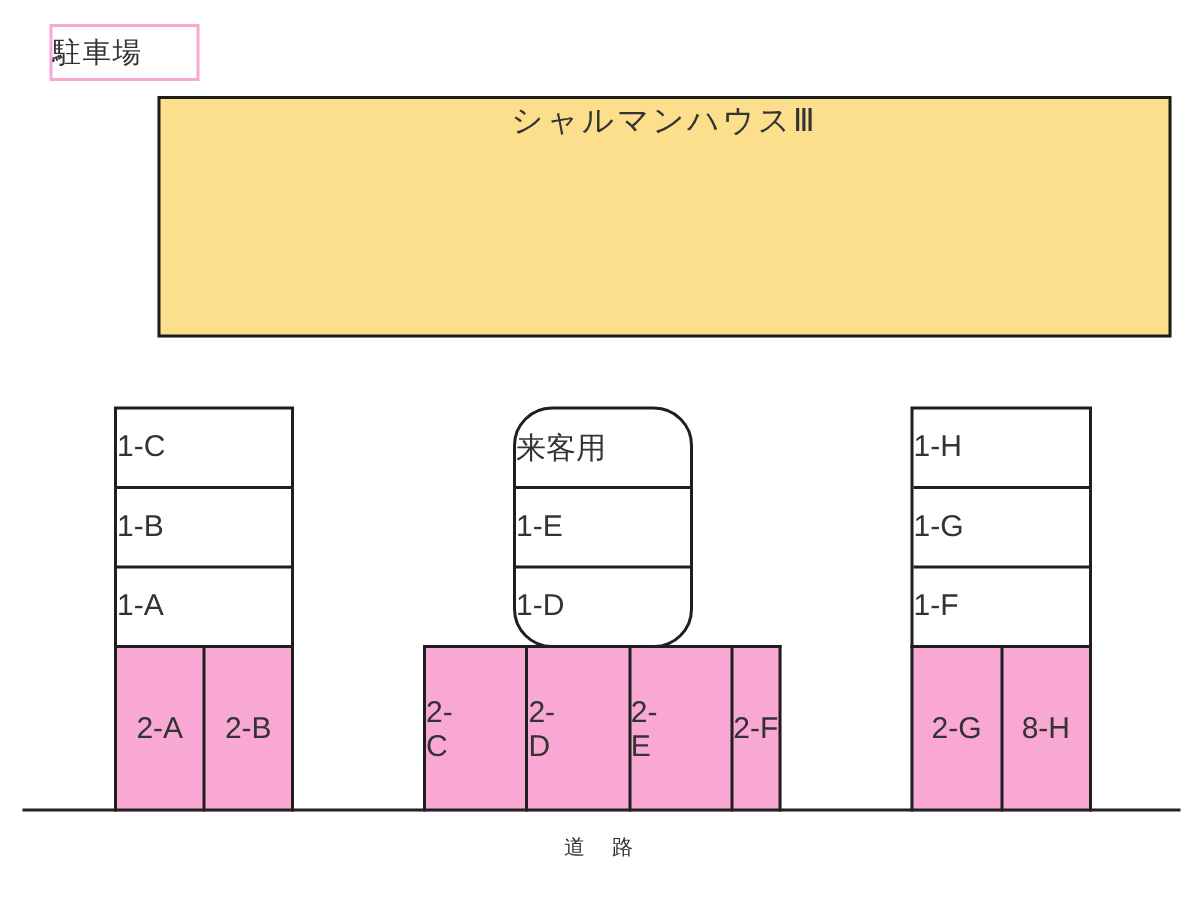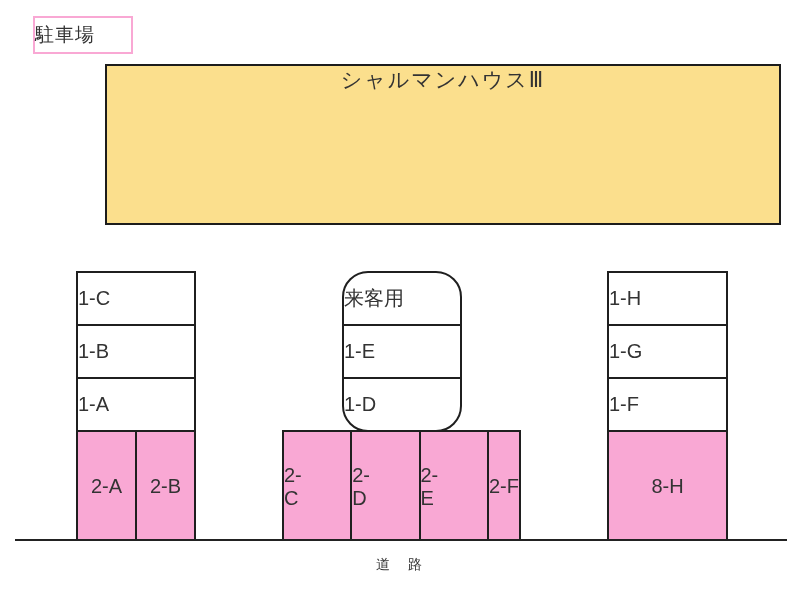--- a/index.html
+++ b/index.html
@@ -133,20 +133,23 @@
     <div class="prow">
       <span>1-G</span>
     </div>
     <div class="prow">
       <span>1-F</span>
     </div>
   </div>
 
   <div class="stalls stalls-right">
     <div class="stall">
+      <span>2-G</span>
+    </div>
+    <div class="stall">
       <span>8-H</span>
     </div>
   </div>
 
   <div class="road-line"></div>
   <div class="road-label">道　路</div>
 
 </div>
 
 </body></html>

